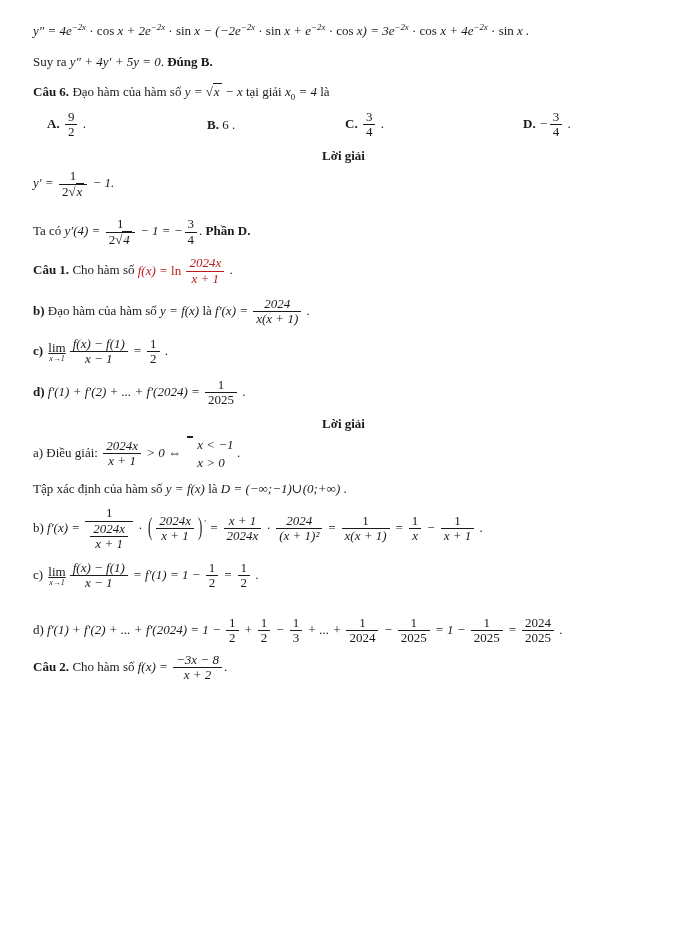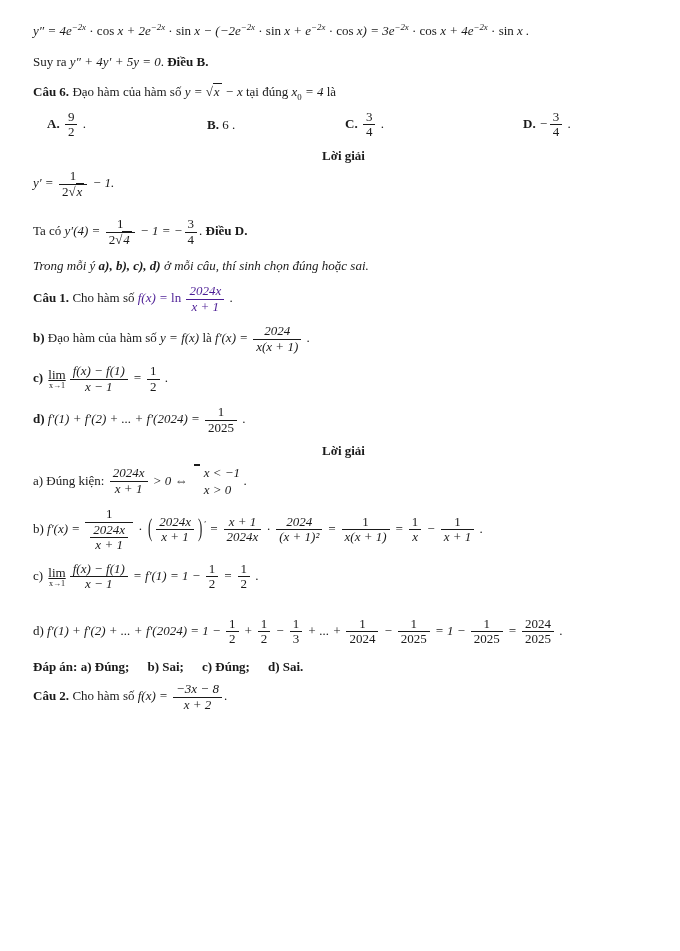--- a/index.html
+++ b/index.html
@@ -20,44 +20,44 @@
   sup.mi,sub.mi{font-style:italic;}
   .center{text-align:center;}
   .frac{display:inline-flex;flex-direction:column;vertical-align:middle;text-align:center;margin:0 2px;line-height:1.12;}
   .frac>.num{padding:0 3px;border-bottom:1px solid currentColor;}
   .frac>.den{padding:0 3px;}
   .sqrt{white-space:nowrap;}
   .rsign{font-style:normal;}
   .rbar{border-top:1px solid currentColor;padding:0 2px 0 1px;font-style:italic;}
   .lim{display:inline-flex;flex-direction:column;align-items:center;vertical-align:middle;line-height:1;margin:0 2px;}
   .limtop{font-style:normal;text-decoration:underline;}
-  .limsub{font-size:0.62em;margin-top:1px;}
+  .limsub{font-size:0.62em;font-style:italic;margin-top:1px;}
   .cases{display:inline-flex;align-items:flex-start;vertical-align:middle;margin-left:3px;}
   .cbrk{width:5px;border:1.4px solid currentColor;border-right:none;margin-right:4px;}
   .cstack{display:inline-flex;flex-direction:column;justify-content:center;text-align:left;line-height:1.35;}
   .tallp{display:inline-block;transform:scaleY(1.9);transform-origin:50% 55%;margin:0 2px;font-style:normal;}
   .optrow{display:flex;align-items:center;padding-left:14px;}
   .opt{display:inline-block;}
   .w-a{width:160px;}
   .w-b{width:138px;font-family:Liberation Serif, serif;}
   .w-c{width:178px;}
-  .navy{color:#4c1d95;}
+  .navy{color:#b91c1c;}
   .gap{display:inline-block;width:18px;}
 </style>
 </head>
 <body>
 
 <div class="page">
 
 
   <div class="ln" style="margin-top:12px"><span class="mi">y″ = 4e</span><sup class="mi">−2x</sup><span class="mu"> · cos </span><span class="mi">x + 2e</span><sup class="mi">−2x</sup><span class="mu"> · sin </span><span class="mi">x − (−2e</span><sup class="mi">−2x</sup><span class="mu"> · sin </span><span class="mi">x + e</span><sup class="mi">−2x</sup><span class="mu"> · cos </span><span class="mi">x) = 3e</span><sup class="mi">−2x</sup><span class="mu"> · cos </span><span class="mi">x + 4e</span><sup class="mi">−2x</sup><span class="mu"> · sin </span><span class="mi">x .</span></div>
 
-  <div class="ln" style="margin-top:13px"><span class="t">Suy ra </span><span class="mi">y″ + 4y′ + 5y = 0</span><span class="t">. </span><span class="b">Điều B.</span></div>
-
-  <div class="ln" style="margin-top:13px"><span class="b">Câu 6.</span><span class="t"> Đạo hàm của hàm số </span><span class="mi">y = </span><span class="sqrt"><span class="rsign">√</span><span class="rbar">x</span></span><span class="mi"> − x</span><span class="t"> tại đúng </span><span class="mi">x</span><sub class="mu">0</sub><span class="mi"> = 4</span><span class="t"> là</span></div>
+  <div class="ln" style="margin-top:13px"><span class="t">Suy ra </span><span class="mi">y″ + 4y′ + 5y = 0</span><span class="t">. </span><span class="b">Đúng B.</span></div>
+
+  <div class="ln" style="margin-top:13px"><span class="b">Câu 6.</span><span class="t"> Đạo hàm của hàm số </span><span class="mi">y = </span><span class="sqrt"><span class="rsign">√</span><span class="rbar">x</span></span><span class="mi"> − x</span><span class="t"> tại giải </span><span class="mi">x</span><sub class="mu">0</sub><span class="mi"> = 4</span><span class="t"> là</span></div>
 
   <div class="ln optrow" style="margin-top:9px">
     <span class="opt w-a"><span class="b">A. </span><span class="frac">
           <span class="num">9</span>
           <span class="den">2</span>
         </span><span class="t"> .</span></span>
     <span class="opt w-b"><span class="b">B. </span><span class="t">6 .</span></span>
     <span class="opt w-c"><span class="b">C. </span><span class="frac">
           <span class="num">3</span>
           <span class="den">4</span>
@@ -74,24 +74,23 @@
         <span class="num">1</span>
         <span class="den"><span class="mu">2</span><span class="sqrt"><span class="rsign">√</span><span class="rbar">x</span></span></span>
       </span><span class="mi"> − 1.</span></div>
 
   <div class="ln" style="margin-top:18px"><span class="t">Ta có </span><span class="mi">y′(4) = </span><span class="frac">
         <span class="num">1</span>
         <span class="den"><span class="mu">2</span><span class="sqrt"><span class="rsign">√</span><span class="rbar">4</span></span></span>
       </span><span class="mi"> − 1 = −</span><span class="frac">
         <span class="num">3</span>
         <span class="den">4</span>
-      </span><span class="t">. </span><span class="b">Điều D.</span></div>
-
-
-  <div class="ln it" style="margin-top:10px"><span>Trong mỗi ý </span><span class="bi">a), b), c), d)</span><span> ở mỗi câu, thí sinh chọn đúng hoặc sai.</span></div>
+      </span><span class="t">. </span><span class="b">Phần D.</span></div>
+
+
 
   <div class="ln" style="margin-top:9px"><span class="b">Câu 1.</span><span class="t"> Cho hàm số </span><span class="navy"><span class="mi">f(x) = </span><span class="mu">ln </span><span class="frac">
           <span class="num mi">2024x</span>
           <span class="den mi">x + 1</span>
         </span></span><span class="t"> .</span></div>
 
 
   <div class="ln" style="margin-top:10px"><span class="b">b)</span><span class="t"> Đạo hàm của hàm số </span><span class="mi">y = f(x)</span><span class="t"> là </span><span class="mi">f′(x) = </span><span class="frac">
         <span class="num mi">2024</span>
         <span class="den mi">x(x + 1)</span>
@@ -108,31 +107,32 @@
         <span class="den">2</span>
       </span><span class="t"> .</span></div>
 
   <div class="ln" style="margin-top:11px"><span class="b">d)</span><span class="mi"> f′(1) + f′(2) + ... + f′(2024) = </span><span class="frac">
         <span class="num">1</span>
         <span class="den">2025</span>
       </span><span class="t"> .</span></div>
 
   <div class="ln center b" style="margin-top:7px"><span>Lời giải</span></div>
 
-  <div class="ln" style="margin-top:4px"><span class="t">a) Đúng kiện: </span><span class="frac">
+  <div class="ln" style="margin-top:4px"><span class="t">a) Điều giải: </span><span class="frac">
         <span class="num mi">2024x</span>
         <span class="den mi">x + 1</span>
       </span><span class="mi"> &gt; 0 ⇔ </span><span class="cases">
         <span class="cbrk"></span>
         <span class="cstack">
           <span class="mi">x &lt; −1</span>
           <span class="mi">x &gt; 0</span>
         </span>
       </span><span class="t"> .</span></div>
 
+  <div class="ln" style="margin-top:9px"><span class="t">Tập xác định của hàm số </span><span class="mi">y = f(x)</span><span class="t"> là </span><span class="mi">D = (−∞;−1)∪(0;+∞)</span><span class="t"> .</span></div>
 
   <div class="ln" style="margin-top:8px"><span class="t">b) </span><span class="mi">f′(x) = </span><span class="frac">
         <span class="num">1</span>
         <span class="den"><span class="frac">
             <span class="num mi">2024x</span>
             <span class="den mi">x + 1</span>
           </span></span>
       </span><span class="mu"> · </span><span class="tallp">(</span><span class="frac">
         <span class="num mi">2024x</span>
         <span class="den mi">x + 1</span>
@@ -183,20 +183,19 @@
         <span class="num">1</span>
         <span class="den">2025</span>
       </span><span class="mi"> = 1 − </span><span class="frac">
         <span class="num">1</span>
         <span class="den">2025</span>
       </span><span class="mi"> = </span><span class="frac">
         <span class="num">2024</span>
         <span class="den">2025</span>
       </span><span class="t"> .</span></div>
 
-  <div class="ln b" style="margin-top:11px"><span>Đáp án: a) Đúng;</span><span class="gap"></span><span>b) Sai;</span><span class="gap"></span><span>c) Đúng;</span><span class="gap"></span><span>d) Sai.</span></div>
 
   <div class="ln" style="margin-top:7px"><span class="b">Câu 2.</span><span class="t"> Cho hàm số </span><span class="mi">f(x) = </span><span class="frac">
         <span class="num mi">−3x − 8</span>
         <span class="den mi">x + 2</span>
       </span><span class="t">.</span></div>
 
 </div>
 
 </body></html>

